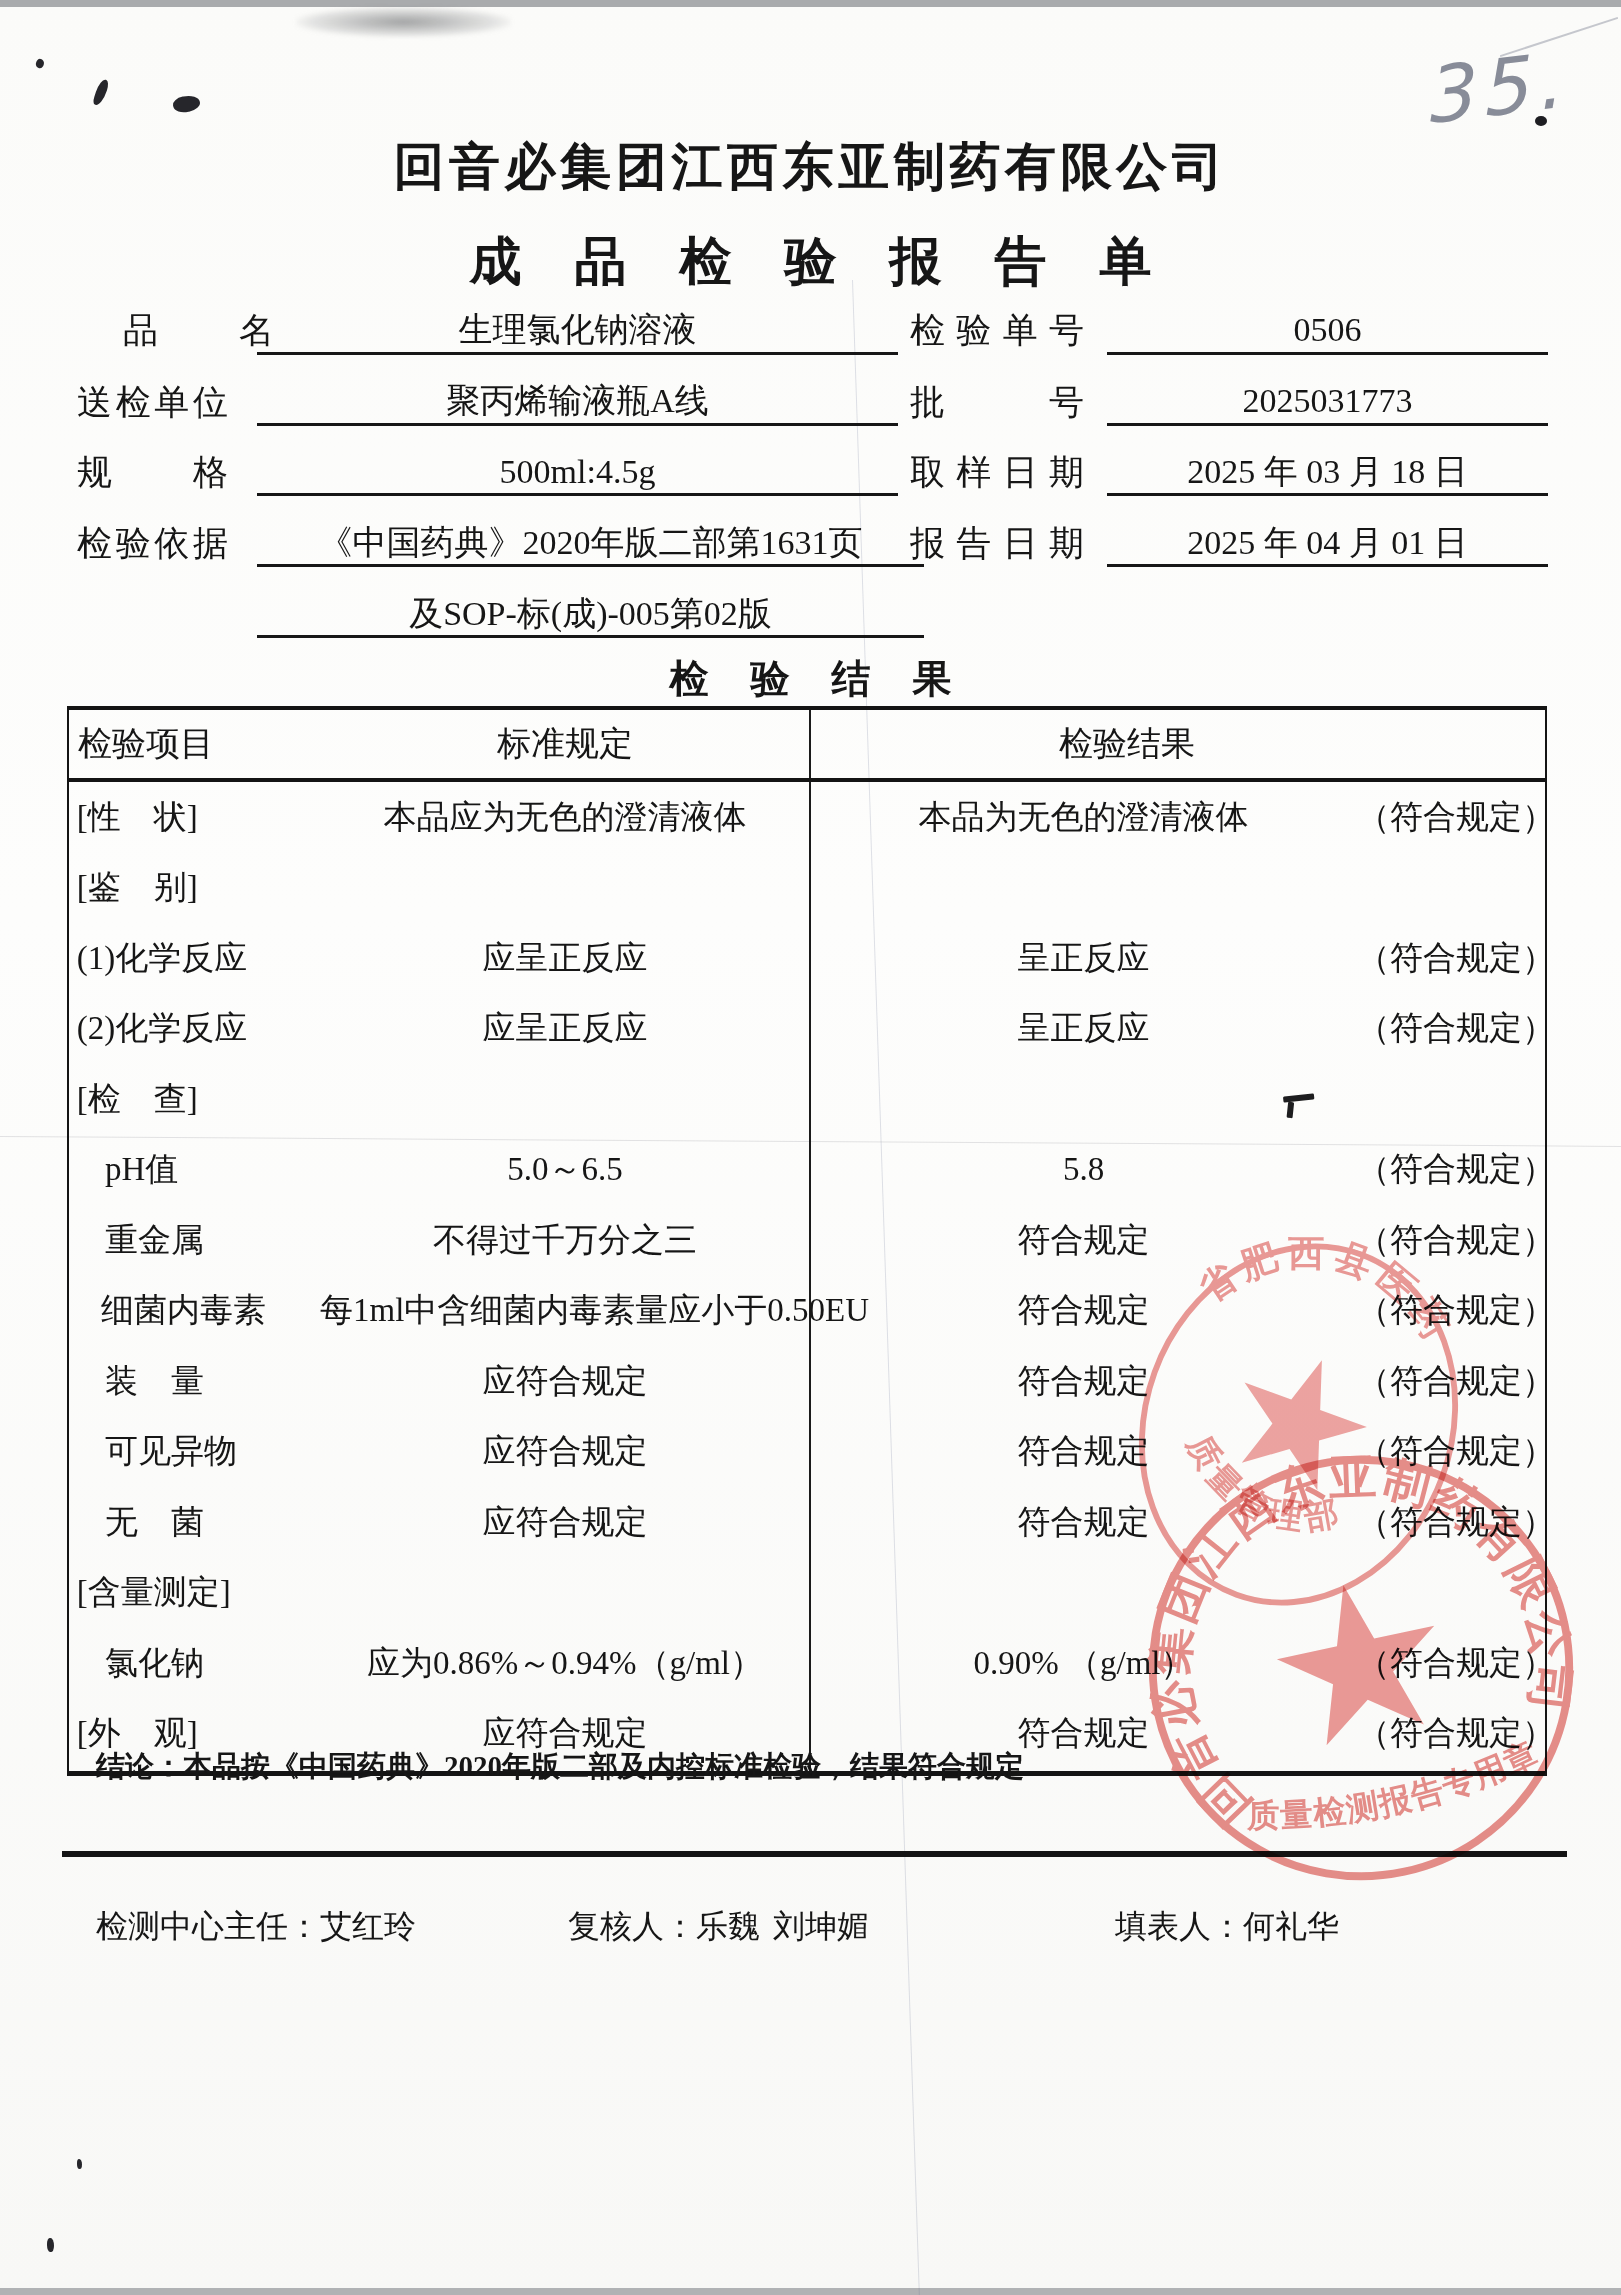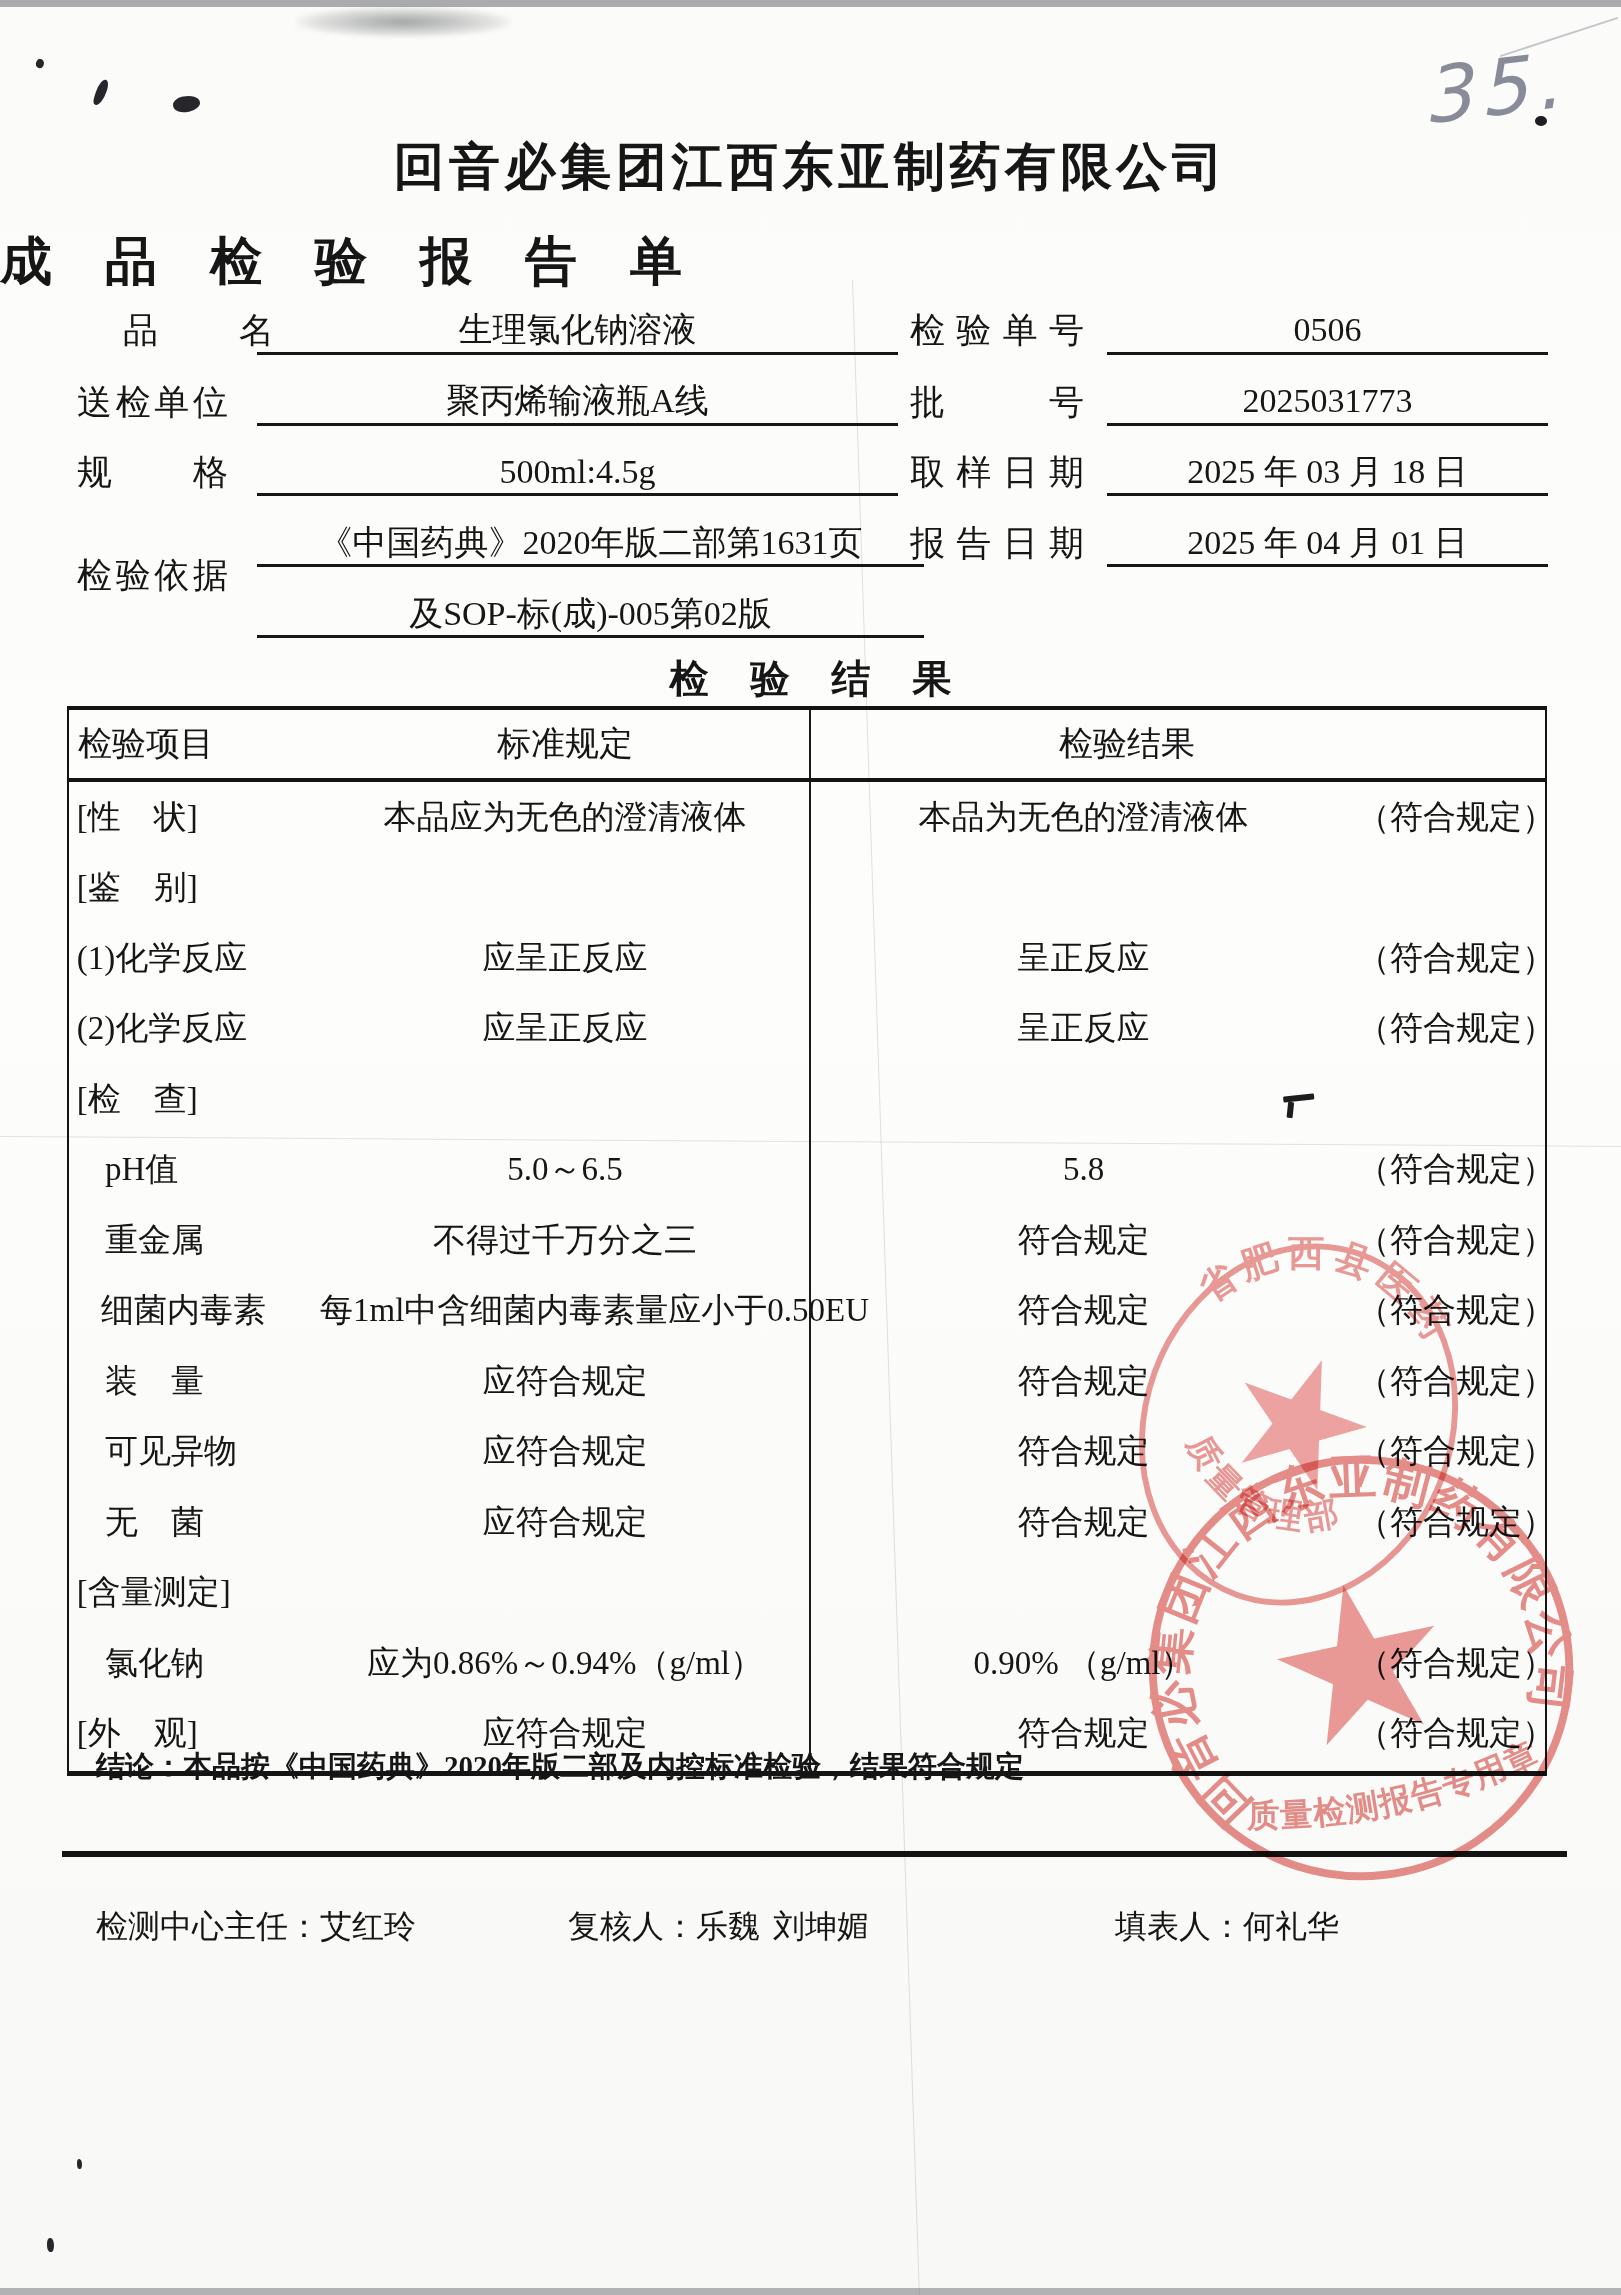--- a/index.html
+++ b/index.html
@@ -17,21 +17,21 @@
   .pencil-curve{left:1497px;top:36px;width:124px;height:2px;background:rgba(130,135,150,.45);transform:rotate(-18deg);border-radius:1.3px;}
   .crease-v{left:852px;top:280px;width:1.3px;height:2018px;background:rgba(100,110,145,.20);transform:rotate(-1.9deg);transform-origin:top left;}
   .crease-h{left:0;top:1141px;width:1621px;height:1.3px;background:rgba(130,132,142,.22);transform:rotate(.35deg);}
   .handwritten{
     left:1429px;top:40px;width:195px;font-family:"DejaVu Sans",sans-serif;
     font-size:77px;font-style:italic;font-weight:300;color:rgba(115,120,135,.85);
     transform:rotate(-7deg) skewX(-6deg);letter-spacing:6.5px;
   }
   
   .company-title{left:0;top:133px;width:1621px;text-align:center;font-size:51px;font-weight:700;letter-spacing:4.6px;}
-  .doc-title{left:0;top:227px;width:1621px;text-align:left;font-size:52px;font-weight:700;}
+  .doc-title{left:0;top:227px;width:1621px;text-align:center;font-size:52px;font-weight:700;}
   .doc-title span{letter-spacing:53px;margin-right:-53px;}
   
   .flabel{width:151px;height:39px;line-height:39px;font-size:35px;text-align:justify;text-align-last:justify;}
   .flabel.right{left:910px;width:174px;}
   .fline{height:3.3px;background:#171717;}
   .fval{height:39px;line-height:39px;font-size:34px;text-align:center;white-space:nowrap;}
   
   .results-heading{left:0;top:652px;width:1621px;text-align:center;font-size:39px;font-weight:700;}
   .results-heading span{letter-spacing:42px;margin-right:-42px;}
   
@@ -87,21 +87,21 @@
 <div class="abs fline" style="left:257px;top:352px;width:641px;"></div>
 
 <div class="abs flabel" style="left:77px;top:383px;">送检单位</div>
 <div class="abs fval" style="left:257px;top:381px;width:641px;">聚丙烯输液瓶A线</div>
 <div class="abs fline" style="left:257px;top:423px;width:641px;"></div>
 
 <div class="abs flabel" style="left:77px;top:453px;">规格</div>
 <div class="abs fval" style="left:257px;top:452px;width:641px;">500ml:4.5g</div>
 <div class="abs fline" style="left:257px;top:493px;width:641px;"></div>
 
-<div class="abs flabel" style="left:77px;top:524px;margin-top:32px;">检验依据</div>
+<div class="abs flabel" style="left:77px;top:524px;">检验依据</div>
 <div class="abs fval" style="left:257px;top:523px;width:667px;">《中国药典》2020年版二部第1631页</div>
 <div class="abs fline" style="left:257px;top:564px;width:667px;"></div>
 
 <div class="abs fval" style="left:257px;top:594px;width:667px;">及SOP-标(成)-005第02版</div>
 <div class="abs fline" style="left:257px;top:635px;width:667px;"></div>
 
 <div class="abs flabel right" style="top:311px;">检验单号</div>
 <div class="abs fval" style="left:1107px;top:310px;width:441px;">0506</div>
 <div class="abs fline" style="left:1107px;top:352px;width:441px;"></div>
 

